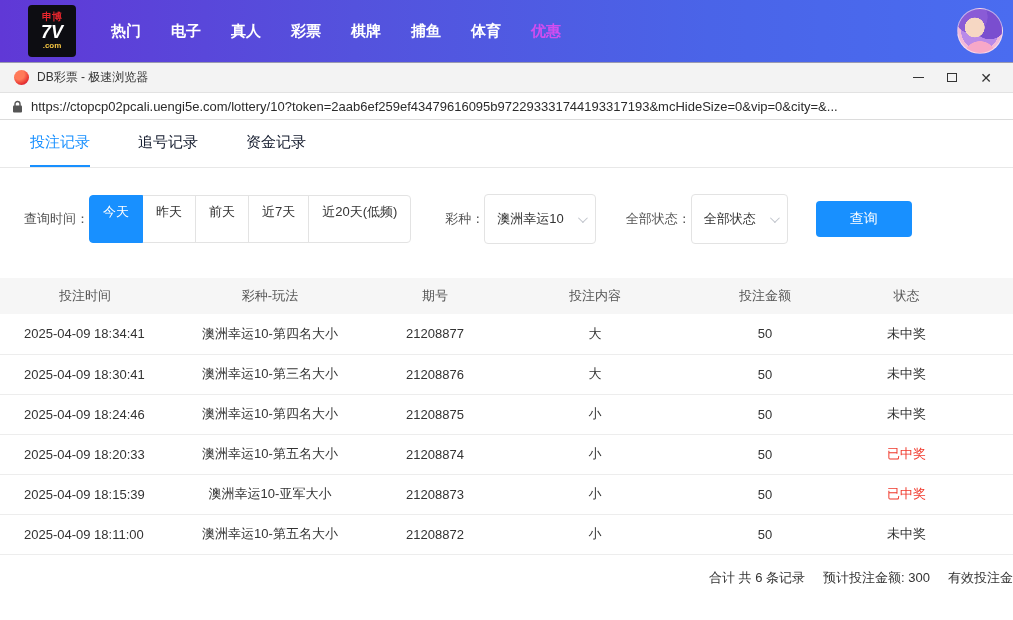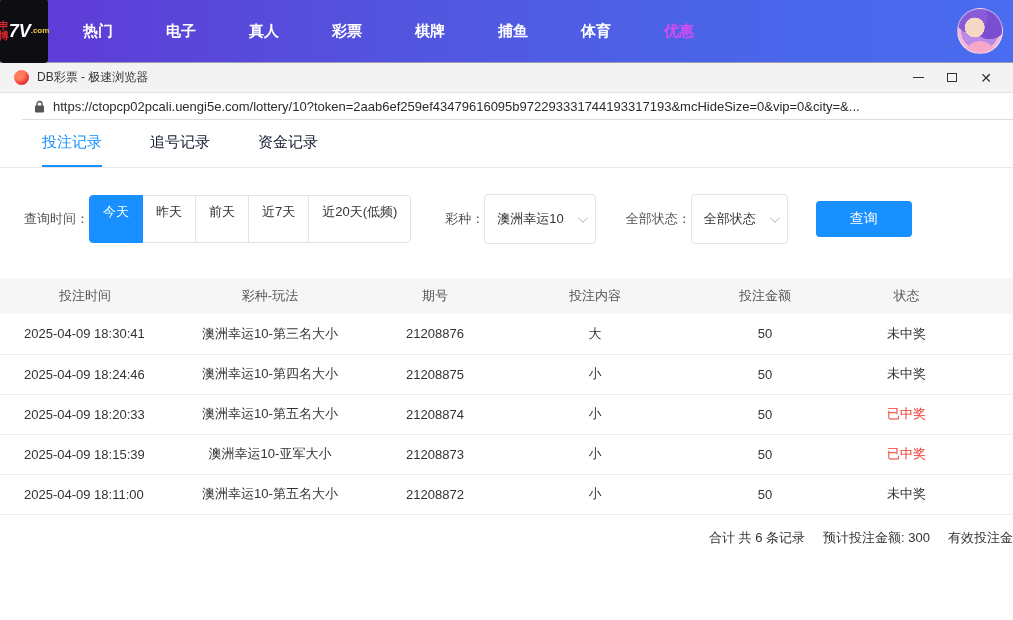--- a/index.html
+++ b/index.html
@@ -10,28 +10,28 @@
   *{margin:0;padding:0;box-sizing:border-box;}
   html,body{width:1013px;height:620px;overflow:hidden;}
   body{font-family:"Liberation Sans","DejaVu Sans",sans-serif;background:#fff;}
 
   
   .site-nav{
     height:62px;display:flex;align-items:center;
     background:linear-gradient(90deg,#6038d6 0%,#5452dd 35%,#4a64e8 70%,#4a6cf0 100%);
   }
   .logo{
-    width:48px;height:64px;border-radius:4px;
-    background:#0d0d12;display:flex;flex-direction:row;align-items:center;justify-content:center;
+    width:48px;height:52px;margin-left:28px;border-radius:4px;
+    background:#0d0d12;display:flex;flex-direction:column;align-items:center;justify-content:center;
     line-height:1.05;cursor:pointer;
   }
   .logo .l1{color:#e8262d;font-size:10px;font-weight:bold;}
   .logo .l2{color:#fff;font-size:18px;font-weight:bold;font-style:italic;}
   .logo .l3{color:#f5c542;font-size:8px;font-weight:bold;}
-  .nav-items{display:flex;align-items:center;margin-left:20px;gap:23px;}
+  .nav-items{display:flex;align-items:center;margin-left:20px;}
   .nav-item{color:#fff;font-size:15px;font-weight:bold;margin:0 15px;cursor:pointer;white-space:nowrap;}
   .nav-item.nav-highlight{color:var(--nav-highlight);}
   .avatar{
     width:46px;height:46px;border-radius:50%;margin-left:auto;margin-right:10px;cursor:pointer;
     background:
       radial-gradient(circle at 50% 110%, #f7a8c8 0 30%, transparent 31%),
       radial-gradient(circle at 38% 42%, #f6d7c3 0 26%, transparent 27%),
       radial-gradient(circle at 30% 18%, #8a5bd6 0 34%, transparent 35%),
       radial-gradient(circle at 72% 30%, #7a4ecf 0 38%, transparent 39%),
       radial-gradient(circle at 50% 50%, #b98ae8 0 60%, #f2b9d8 61% 100%);
@@ -50,29 +50,29 @@
   }
   .title-text{font-size:12px;color:#333;margin-left:8px;}
   .win-controls{margin-left:auto;display:flex;align-items:center;}
   .win-btn{width:34px;height:26px;display:flex;align-items:center;justify-content:center;cursor:pointer;color:#333;}
   .glyph-min{display:inline-block;width:11px;border-top:1.5px solid #333;}
   .glyph-max{display:inline-block;width:10px;height:9px;border:1.2px solid #333;}
   .glyph-close{font-size:14px;line-height:1;}
 
   .address-bar{
     height:27px;background:#fff;border-bottom:1px solid #dcdcdc;
-    display:flex;align-items:center;padding:0 12px;flex:0 0 auto;cursor:text;margin-left:22px;
+    display:flex;align-items:center;padding:0 12px;flex:0 0 auto;cursor:text;
   }
   .lock-icon{display:inline-flex;margin-right:8px;flex:0 0 auto;}
   .url-text{font-size:13px;color:#2b2b2b;white-space:nowrap;overflow:hidden;}
 
   
   .page{flex:1;background:#fff;display:flex;flex-direction:column;overflow:hidden;}
 
-  .tabs{height:48px;display:flex;align-items:stretch;padding-left:42px;border-bottom:1px solid #e8e8e8;flex:0 0 auto;}
+  .tabs{height:48px;display:flex;align-items:stretch;padding-left:30px;border-bottom:1px solid #e8e8e8;flex:0 0 auto;}
   .tab{font-size:15px;color:#0f172a;margin-right:48px;display:flex;align-items:center;cursor:pointer;border-bottom:2px solid transparent;}
   .tab.active{color:var(--accent);border-bottom-color:var(--accent);}
 
   .filters{display:flex;align-items:center;margin:26px 24px 0 24px;flex:0 0 auto;}
   .filter-label{font-size:13px;color:#555;white-space:nowrap;}
   .seg{display:flex;margin-right:4px;}
   .seg-btn{
     padding:0 13px;height:48px;line-height:32px;border:1px solid #e3e3e3;margin-left:-1px;
     background:#fff;color:#333;font-size:13px;text-align:center;cursor:pointer;white-space:nowrap;
   }
@@ -207,20 +207,28 @@
             <th>投注时间</th>
             <th>彩种-玩法</th>
             <th>期号</th>
             <th>投注内容</th>
             <th>投注金额</th>
             <th>状态</th>
           </tr>
         </thead>
       <tbody>
           <tr>
+            <td>2025-04-09 18:34:41</td>
+            <td>澳洲幸运10-第四名大小</td>
+            <td>21208877</td>
+            <td>大</td>
+            <td>50</td>
+            <td>未中奖</td>
+          </tr>
+          <tr>
             <td>2025-04-09 18:30:41</td>
             <td>澳洲幸运10-第三名大小</td>
             <td>21208876</td>
             <td>大</td>
             <td>50</td>
             <td>未中奖</td>
           </tr>
           <tr>
             <td>2025-04-09 18:24:46</td>
             <td>澳洲幸运10-第四名大小</td>

